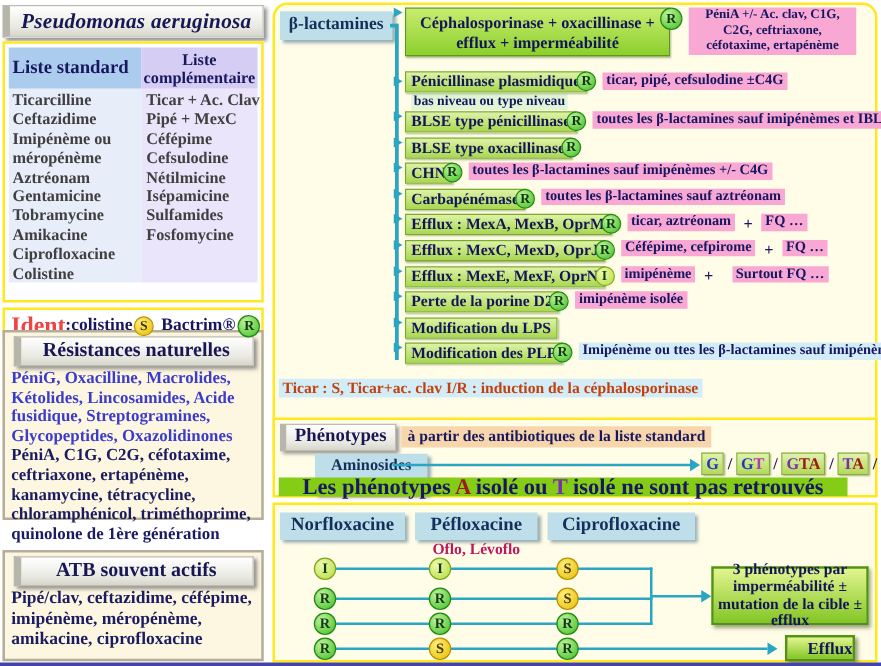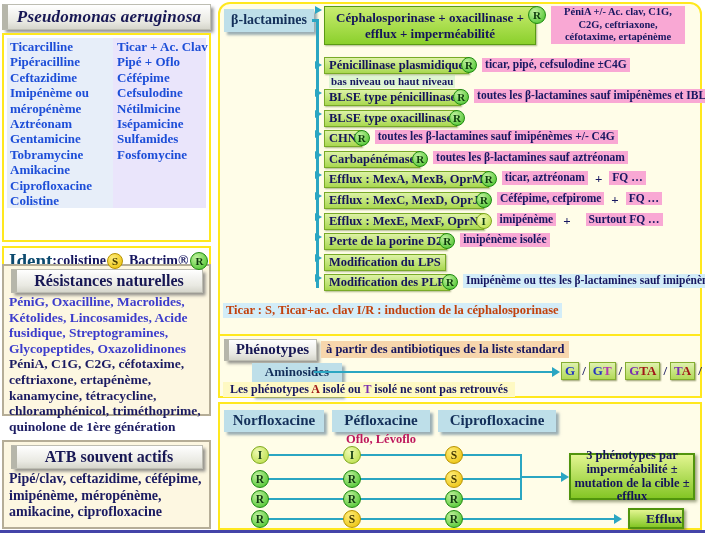--- a/index.html
+++ b/index.html
@@ -18,25 +18,25 @@
               font-style:italic; font-size:17px; line-height:24px; letter-spacing:.2px; }
   .listsbox { position:absolute; left:2px; top:33px; width:209px; height:209px;
               border:2px solid #ffe81e; background:#fff; padding:3px; }
   .lrow { display:flex; }
   .lhdr-std { width:106px; background:#accced; font-size:15px; font-weight:bold; color:#17175e;
               height:33px; display:flex; align-items:center; padding-left:3px; }
   .lhdr-cmp { width:93px; background:#d5cdf4; font-size:13px; font-weight:bold; color:#17175e;
               height:33px; display:flex; align-items:center; justify-content:center; text-align:center; line-height:14px; }
   .lcol-std { width:106px; background:#e7eef9; padding:1px 0 0 3px; }
   .lcol-cmp { width:93px; background:#eae5fb; padding:1px 0 0 4px; }
-  .litem { display:block; font-size:13px; font-weight:bold; line-height:15.4px; color:#1d4ed8; white-space:nowrap; }
+  .litem { display:block; font-size:13px; font-weight:bold; line-height:15.4px; color:#404040; white-space:nowrap; }
 
   .identbox { position:absolute; left:2px; top:246px; width:209px; height:30px;
               border:2px solid #ffe81e; background:#fff; display:flex; align-items:center; padding-left:5px; }
-  .ident-word { color:#0c4a6e; font-weight:bold; font-size:19px; }
+  .ident-word { color:#ef4444; font-weight:bold; font-size:19px; }
   .ident-txt { font-weight:bold; font-size:14px; color:#171760; }
 
   .creambox { position:absolute; left:2px; width:209px; border:2px solid #b5ad97; background:#fdf7e1; }
   .resist { top:264px; height:152px; }
   .atb { top:440px; height:89px; }
   .creambox .bar3d { margin:3px auto 1px auto; width:192px; height:24px; font-size:16px; line-height:21px; }
   .resist-text { padding:0 3px 0 5px; font-size:13.5px; font-weight:bold; line-height:15.6px; }
   .grp1 { color:#3c3ccc; }
   .grp2 { color:#1b1b62; }
   .atb-text { padding:1px 3px 0 5px; font-size:14px; font-weight:bold; line-height:16.5px; color:#1b1b62; }
@@ -84,22 +84,22 @@
   .phen-sub { position:absolute; left:101px; top:5px; background:#f7d6ac; font-size:12.5px;
               font-weight:bold; color:#171760; padding:1px 5px; }
   .amino { position:absolute; left:4px; top:27px; width:90px; height:33px; font-size:13px; line-height:18px;margin-left:28px; }
   .amino-line { position:absolute; left:94px; top:35px; width:240px; height:2.2px; background:#2ba6c2; }
   .amino-arr { position:absolute; left:332px; top:31px; width:0; height:0;
                border-left:8px solid #2ba6c2; border-top:5px solid transparent; border-bottom:5px solid transparent; }
   .phbadges { position:absolute; left:341px; top:26px; display:flex; align-items:center; }
   .phb { background:linear-gradient(180deg,#dff2ae,#b2da58); border:1px solid #85ae32;
          box-shadow:1px 1px 1.5px #9aa070; padding:0 3px; font-size:13px; font-weight:bold; line-height:16px; }
   .phsep { font-weight:bold; font-size:13px; color:#171760; margin:0 3px; }
-  .phen-note { position:absolute; left:3px; top:46px; background:#fef9c3; font-size:12px;
-               font-weight:bold; padding:0 7px; line-height:15px; }
+  .phen-note { position:absolute; left:3px; top:46px; background:#84cc16; font-size:18px;
+               font-weight:bold; padding:0 19px; line-height:15px; }
 
   
   .fq-hdr { position:absolute; top:6px; height:22px; font-size:15px; line-height:21px; }
   .fq-sub { position:absolute; left:112px; top:28px; width:98px; text-align:center;
             font-size:12.5px; font-weight:bold; color:#be185d; }
   .fline { position:absolute; height:2.2px; background:#2ba6c2; }
   .fcirc { position:absolute; width:18px; height:18px; border-radius:50%; z-index:2;
            display:flex; align-items:center; justify-content:center; font-size:11.5px; font-weight:bold; color:#123a12;
            background:radial-gradient(circle at 35% 30%,#c2f29e,#3fbe22); border:1px solid #1f8a10; }
   .fcirc.s { background:radial-gradient(circle at 35% 30%,#ffed7a,#e9bd00); border:1px solid #b89200; color:#433800; }
@@ -116,36 +116,39 @@
 </style>
 </head>
 <body>
 
 <div id="slide">
 
   <div class="titlebar bar3d">Pseudomonas aeruginosa</div>
 
   <div class="listsbox">
     <div class="lrow">
+      <div class="lhdr-std">Liste standard</div>
+      <div class="lhdr-cmp">Liste complémentaire</div>
+    </div>
+    <div class="lrow">
       <div class="lcol-std">
         <span class="litem">Ticarcilline</span>
-        <span class="litem">Pipéracilline</span>
         <span class="litem">Ceftazidime</span>
         <span class="litem">Imipénème ou</span>
         <span class="litem">méropénème</span>
         <span class="litem">Aztréonam</span>
         <span class="litem">Gentamicine</span>
         <span class="litem">Tobramycine</span>
         <span class="litem">Amikacine</span>
         <span class="litem">Ciprofloxacine</span>
         <span class="litem">Colistine</span>
       </div>
       <div class="lcol-cmp">
         <span class="litem">Ticar + Ac. Clav</span>
-        <span class="litem">Pipé + Oflo</span>
+        <span class="litem">Pipé + MexC</span>
         <span class="litem">Céfépime</span>
         <span class="litem">Cefsulodine</span>
         <span class="litem">Nétilmicine</span>
         <span class="litem">Isépamicine</span>
         <span class="litem">Sulfamides</span>
         <span class="litem">Fosfomycine</span>
       </div>
     </div>
   </div>
 
@@ -185,21 +188,21 @@
         <span class="tnote wrap">PéniA +/- Ac. clav, C1G, C2G, ceftriaxone, céfotaxime, ertapénème</span>
       </div>
 
       <div class="trow2">
         <div class="line1">
           <span class="arr"></span>
           <span class="tbox">Pénicillinase plasmidique</span>
           <span class="badge">R</span>
           <span class="tnote">ticar, pipé, cefsulodine ±C4G</span>
         </div>
-        <div class="subnote">bas niveau ou haut niveau</div>
+        <div class="subnote">bas niveau ou type niveau</div>
       </div>
 
       <div class="trow">
         <span class="arr"></span>
         <span class="tbox">BLSE type pénicillinase</span>
         <span class="badge">R</span>
         <span class="tnote">toutes les β-lactamines sauf imipénèmes et IBL</span>
       </div>
 
       <div class="trow">

